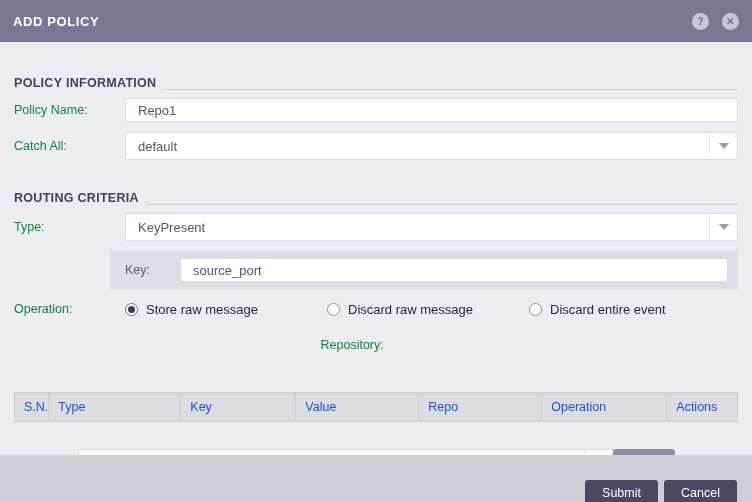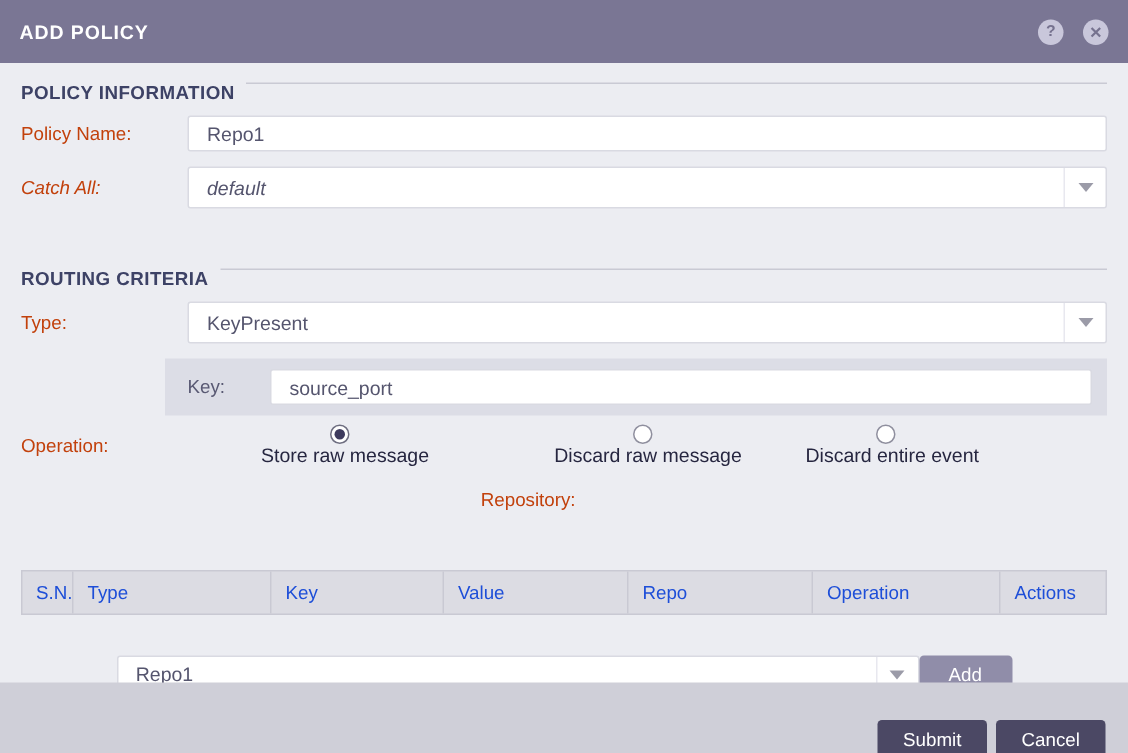--- a/index.html
+++ b/index.html
@@ -8,47 +8,47 @@
 
   
   .hdr { height:42px; flex:0 0 42px; background:#7a7694; display:flex; align-items:center; padding:0 13px; }
   .hdr-title { color:#ffffff; font-size:13px; font-weight:bold; letter-spacing:.6px; }
   .hdr-icons { margin-left:auto; display:flex; gap:13px; align-items:center; }
   .circle-icon { width:17px; height:17px; border-radius:50%; background:#c9c7db; color:#76728f;
                  display:flex; align-items:center; justify-content:center; font-size:10.5px; font-weight:bold; cursor:pointer; }
 
   
   .body { flex:1; padding:13px 14px 0 14px; background:#ecedf2; }
-  .section-hd { display:flex; align-items:flex-start; height:14px; margin-bottom:8px; }
+  .section-hd { display:flex; align-items:flex-end; height:14px; margin-bottom:8px;margin-top:21px; }
   .section-title { color:#3d4266; font-size:12.5px; font-weight:bold; letter-spacing:.3px; white-space:nowrap; }
   .section-rule { flex:1; height:1px; background:#c9cad4; margin-left:8px; }
 
   .row { display:flex; align-items:center; }
-  .lbl { width:111px; flex:0 0 111px; font-size:12.5px; color:#c2410c; }
+  .lbl { width:111px; flex:0 0 111px; font-size:12.5px; color:#15803d; }
   .ctl { flex:1; display:flex; }
 
   .txt-input { width:100%; height:24px; background:#ffffff; border:1px solid #d9dae2; border-radius:2px;
                font-family:"Liberation Sans", sans-serif; font-size:13px; color:#55556e; padding:0 12px; outline:none; }
   .dropdown { width:100%; height:28px; background:#ffffff; border:1px solid #d9dae2; border-radius:2px;
               display:flex; align-items:center; cursor:pointer; }
   .dd-text { flex:1; font-size:13px; color:#55556e; padding-left:12px; }
   .dd-arrow-box { width:28px; height:100%; border-left:1px solid #e8e8ef; display:flex; align-items:center; justify-content:center; }
   .dd-arrow { width:0; height:0; border-left:5px solid transparent; border-right:5px solid transparent; border-top:6px solid #9b9ba8; }
 
   .row-policy { margin-bottom:10px; }
-  .row-catch { margin-bottom:40px;font-style:italic; }
+  .row-catch { margin-bottom:31px; }
   .row-type { margin-bottom:10px; }
 
   .key-panel { margin-left:96px; background:#dcdde6; height:38px; display:flex; align-items:center;
                padding:0 10px 0 15px; margin-bottom:12px; }
   .key-lbl { width:55px; flex:0 0 55px; font-size:12.5px; color:#595973; }
   .key-panel .txt-input { flex:1; }
 
   .row-operation { margin-bottom:21px; height:16px; }
-  .radio-opt { display:flex; align-items:center; width:202px; cursor:pointer;flex-direction:column; }
+  .radio-opt { display:flex; align-items:center; width:202px; cursor:pointer; }
   .radio-opt:last-child { width:auto; }
   .radio { width:13px; height:13px; border-radius:50%; border:1px solid #8f8f9e; background:#ffffff;
            display:flex; align-items:center; justify-content:center; flex:0 0 13px; }
   .radio .dot { width:7px; height:7px; border-radius:50%; background:transparent; }
   .radio.selected { border-color:#6e6e80; }
   .radio.selected .dot { background:#3e3b5e; }
   .radio-lbl { margin-left:8px; font-size:13px; color:#262640; }
 
   .row-repo { margin-bottom:28px; height:26px;flex-direction:column; }
   .row-repo .dropdown { width:535px; flex:0 0 535px; height:25px; }

